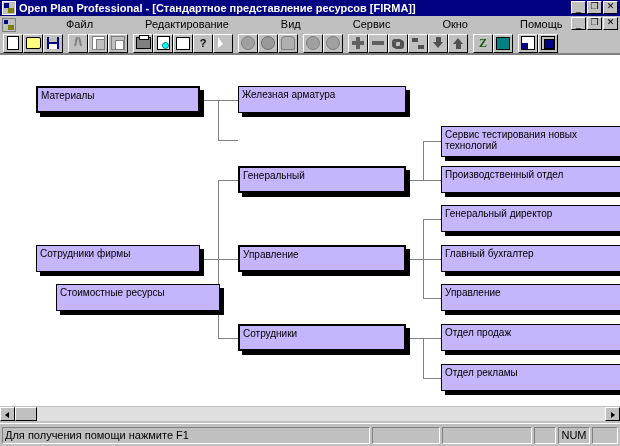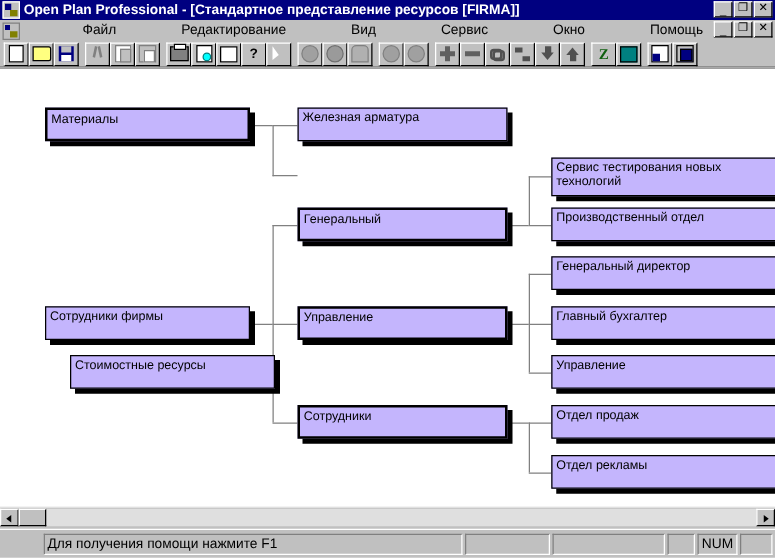--- a/index.html
+++ b/index.html
@@ -182,21 +182,21 @@
     border-top:1px solid #ffffff;
   }
   .sb-panel{
     height:17px;background:#c0c0c0;
     border-top:1px solid #808080;border-left:1px solid #808080;
     border-right:1px solid #ffffff;border-bottom:1px solid #ffffff;
     box-sizing:border-box;
     font-size:11px;line-height:15px;color:#000;
     padding:0 2px;white-space:nowrap;overflow:hidden;flex:0 0 auto;
   }
-  .sb-main{flex:1 1 auto;margin-left:33px;}
+  .sb-main{flex:1 1 auto;}
 </style>
 </head>
 <body>
 
 <div class="app">
 
   <div class="titlebar">
     <div class="title-icon"></div>
     <div class="title-text">Open Plan Professional - [Стандартное представление ресурсов [FIRMA]]</div>
     <div class="winbtns">

